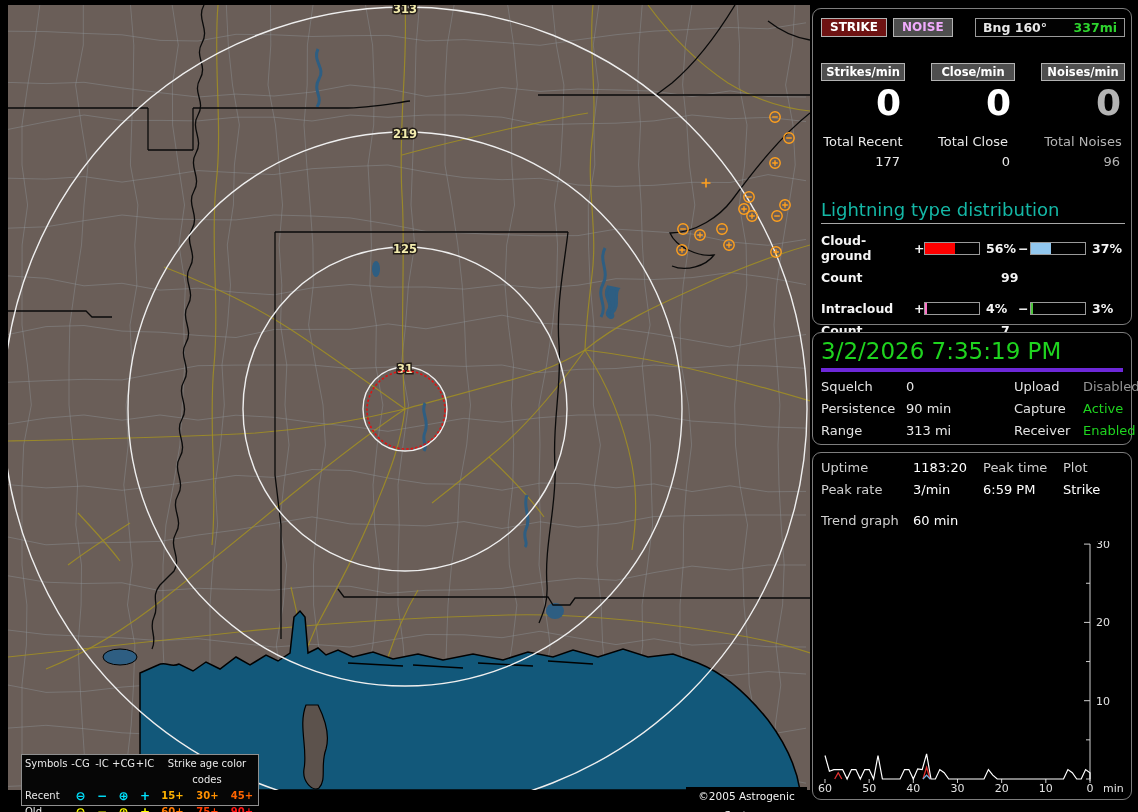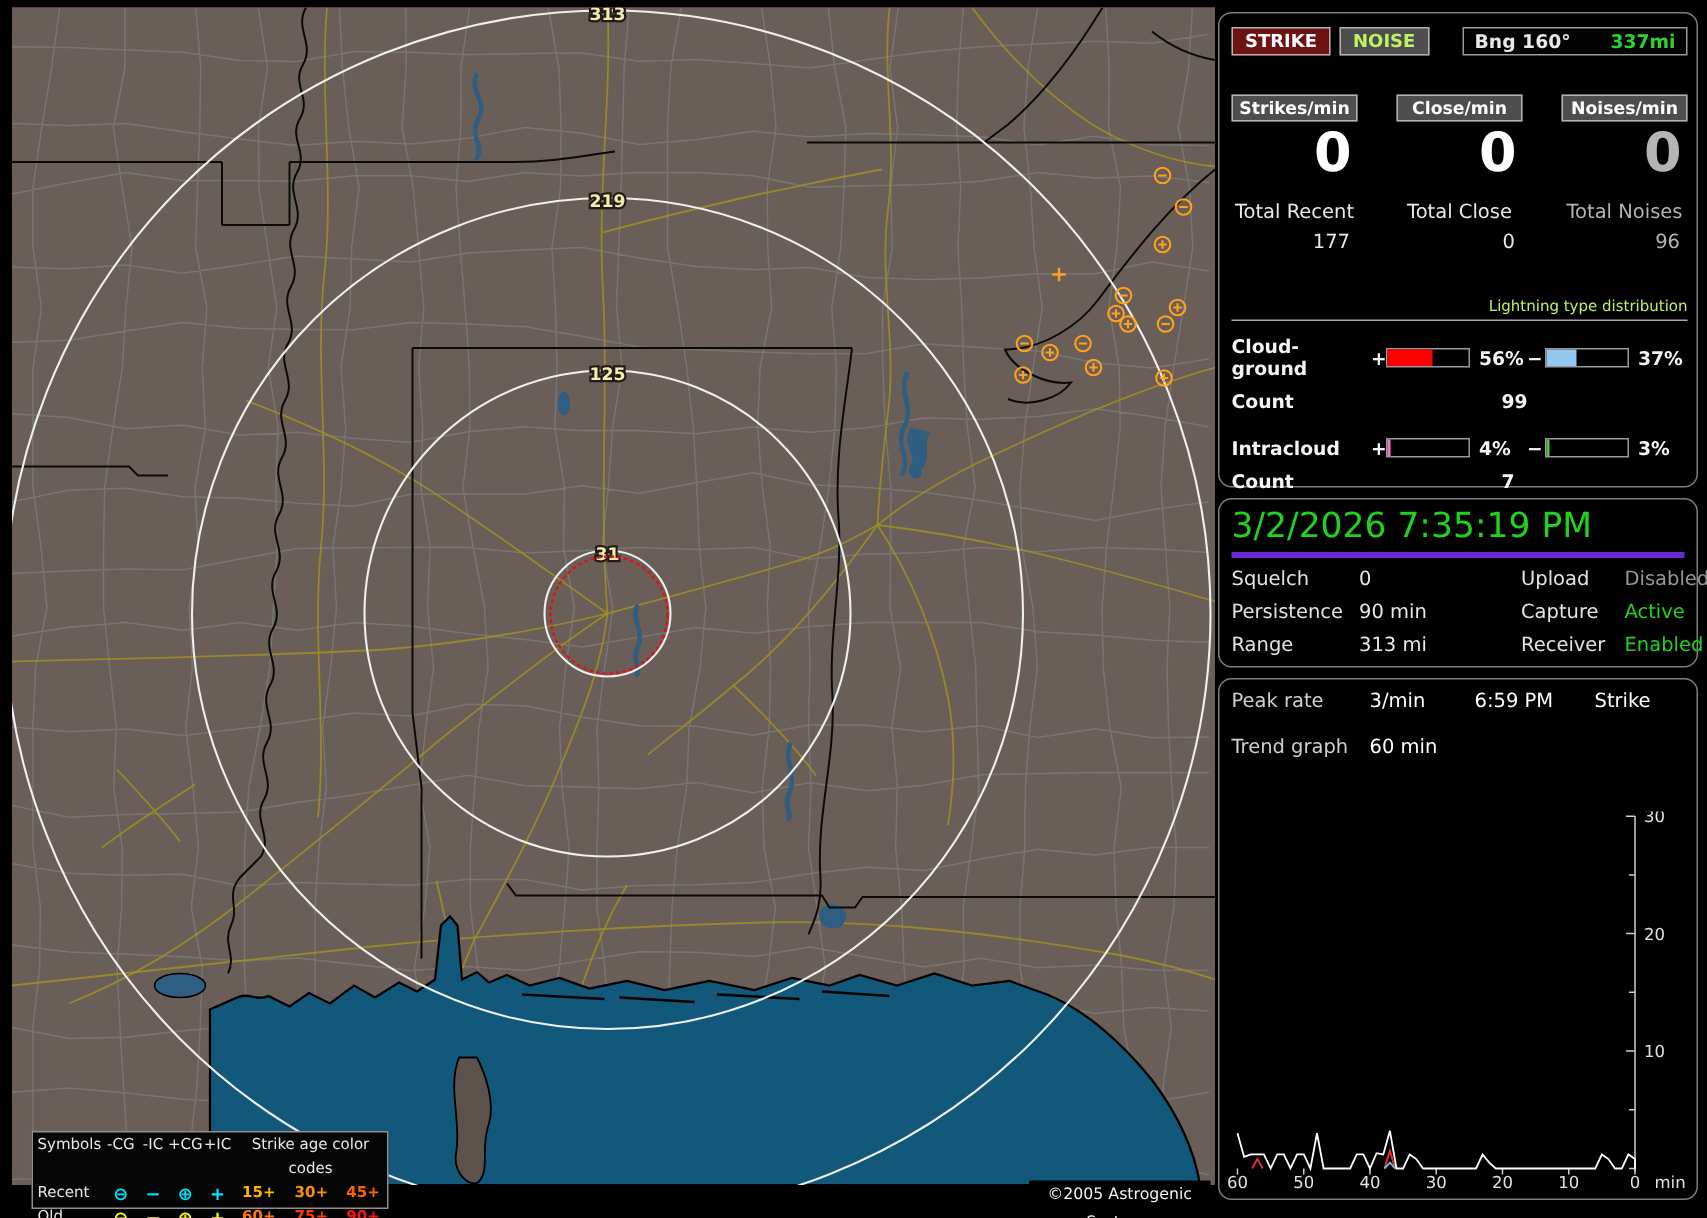--- a/index.html
+++ b/index.html
@@ -21,37 +21,37 @@
   
   .panel{position:absolute;left:812px;width:320px;background:#000;border:1px solid #7e7e7e;
     border-radius:9px;box-sizing:border-box;color:#e8e8e8;}
   #panel1{top:8px;height:317px;}
   #panel2{top:332px;height:113px;}
   #panel3{top:452px;height:348px;}
   .toolbar{position:absolute;top:8px;left:8px;right:6px;height:20px;display:flex;align-items:center;}
   .btn{background:#4e4e4e;border:1px solid #b2b2b2;color:#fff;font-weight:bold;font-size:12px;
     padding:1px 8px;line-height:15px;cursor:default;}
   .btn.strike{background:#6e1212;margin-right:6px;}
-  .btn.noise{color:#bef264;}
+  .btn.noise{color:#f0abfc;}
   .bng{margin-left:auto;width:134px;background:#020202;border:1px solid #9a9a9a;display:flex;
     justify-content:space-between;padding:1px 7px;font-size:12.5px;font-weight:bold;line-height:15px;}
   .bng .v{color:#2ed32e;}
   .counters{position:absolute;top:54px;left:8px;right:6px;display:grid;
     grid-template-columns:84px 84px 84px;column-gap:26px;}
   .ccol{text-align:center;}
   .ccol .hdr{display:block;width:100%;box-sizing:border-box;background:#4e4e4e;border:1px solid #b2b2b2;
     color:#fff;font-weight:bold;font-size:11.5px;padding:1px 0;}
   .ccol .rate{font-size:36px;font-weight:bold;color:#fff;text-align:right;padding-right:4px;
     line-height:42px;margin-top:1px;}
   .ccol .tlabel{font-size:13px;margin-top:10px;white-space:nowrap;}
   .ccol .tval{font-size:13px;text-align:right;padding-right:5px;margin-top:5px;}
   .ccol.dim .rate,.ccol.dim .tlabel,.ccol.dim .tval{color:#b4b4b4;}
   .dist{position:absolute;top:190px;left:8px;right:6px;font-weight:bold;}
-  .dist .title{font-weight:normal;font-size:10px;color:#bef264;padding-bottom:3px;
-    border-bottom:1px solid #a8a8a8;text-align:right;}
+  .dist .title{font-weight:normal;font-size:18px;color:#14b8a6;padding-bottom:3px;
+    border-bottom:1px solid #a8a8a8;}
   .drow{display:grid;grid-template-columns:93px 10px 56px 38px 12px 56px auto;align-items:center;
     font-size:12.5px;margin-top:9px;color:#f4f4f4;}
   .bar{height:11px;border:1px solid #9a9a9a;background:#000;position:relative;}
   .bar i{position:absolute;left:0;top:0;bottom:0;display:block;}
   .pct{padding-left:6px;}
   .crow{display:grid;grid-template-columns:93px 10px 56px 38px 12px 56px auto;font-size:12.5px;
     margin-top:7px;color:#f4f4f4;gap:36px;}
   .crow .n1{padding-left:5px;}
   .crow .n2{padding-left:2px;}
   .datebar{margin:5px 8px 0;font-size:23px;font-weight:normal;color:#1fd41f;padding-bottom:4px;
@@ -312,20 +312,26 @@
   <div class="srow">
     <span class="lab">Range</span>
     <span>313 mi</span>
     <span class="lab">Receiver</span>
     <span class="green">Enabled</span>
   </div>
 </div>
 
 <div class="panel" id="panel3">
   <div class="prow">
+    <span class="lab">Uptime</span>
+    <span class="val">1183:20</span>
+    <span class="lab">Peak time</span>
+    <span class="lab">Plot</span>
+  </div>
+  <div class="prow">
     <span class="lab">Peak rate</span>
     <span class="val">3/min</span>
     <span class="val">6:59 PM</span>
     <span class="val">Strike</span>
   </div>
   <div class="prow" style="margin-top:16px;">
     <span class="lab">Trend graph</span>
     <span class="val">60 min</span>
     <span></span>
       <span></span>

